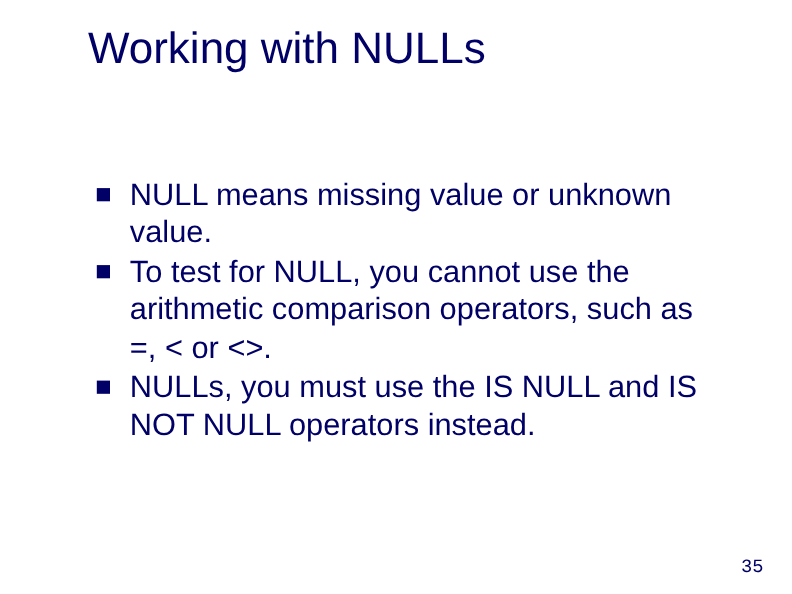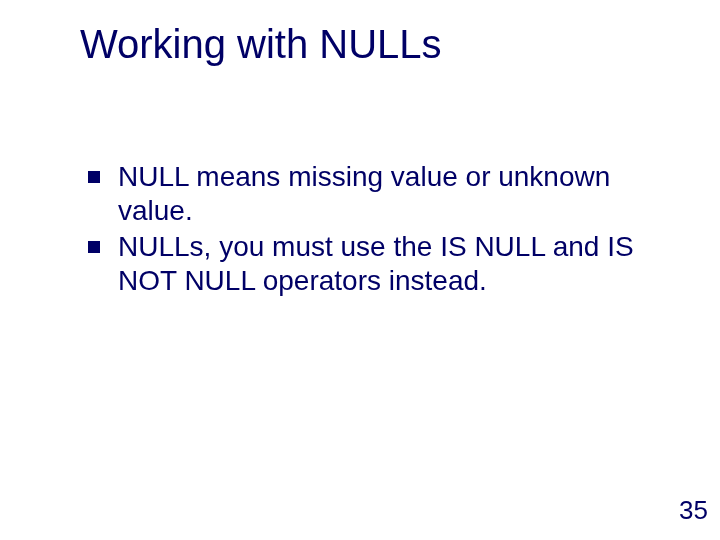--- a/index.html
+++ b/index.html
@@ -50,39 +50,43 @@
     content: "";
     position: absolute;
     left: 4px;
     top: 11px;
     width: 12px;
     height: 12px;
     background: #000066;
   }
   .pagenum {
     position: absolute;
-    right: 12px;
+    right: 26px;
     bottom: 14px;
-    font-size: 26px;
+    font-size: 17px;
     color: #000066;
+    font-family: Liberation Mono, monospace;
   }
 </style>
 </head>
 <body>
 
 <div class="slide">
 
   <div class="title">Working with NULLs</div>
 
   <div class="body">
     <ul class="bullets">
       <li>
         <span>NULL means missing value or unknown value.</span>
       </li>
       <li>
+        <span>To test for NULL, you cannot use the arithmetic comparison operators, such as =, &lt; or &lt;&gt;.</span>
+      </li>
+      <li>
         <span>NULLs, you must use the IS NULL and IS NOT NULL operators instead.</span>
       </li>
     </ul>
   </div>
 
   <div class="pagenum">35</div>
 
 </div>
 
 </body></html>

